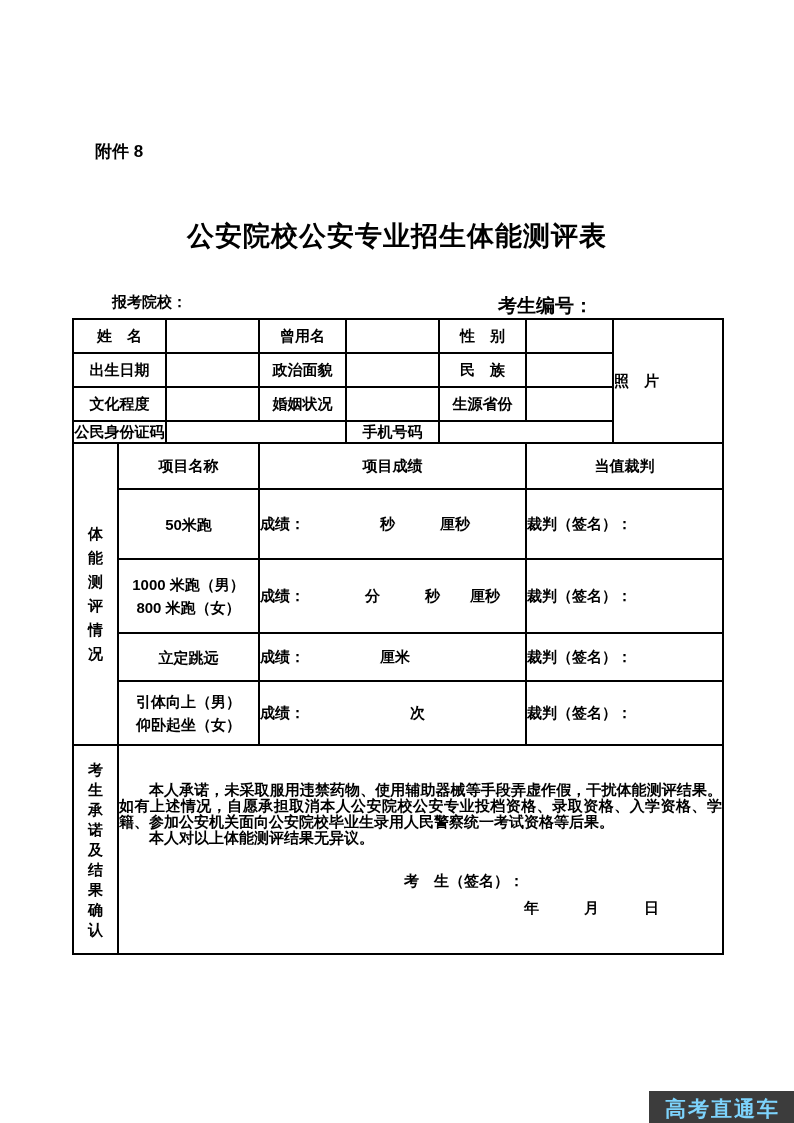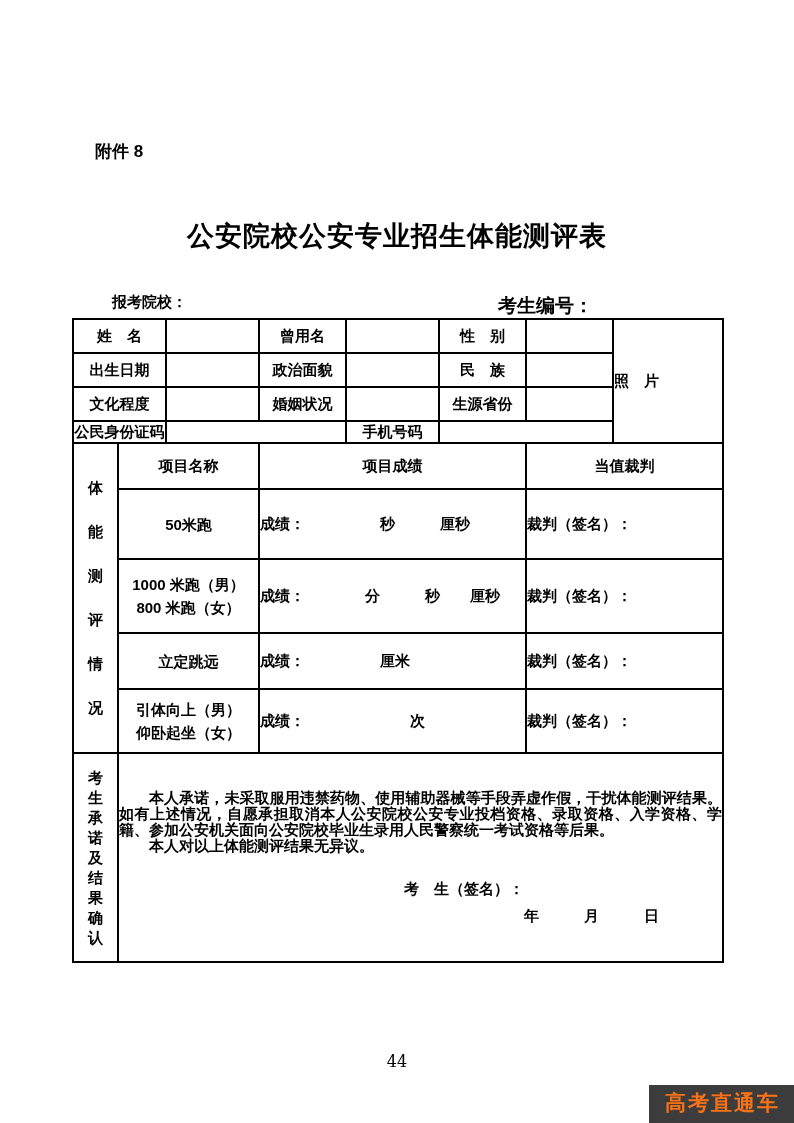--- a/index.html
+++ b/index.html
@@ -41,41 +41,41 @@
   }
   td.lbl  { text-align: center; white-space: nowrap; }
   td.val  { background: #fff; }
   td.photo { text-align: left; }
   td.hdr  { text-align: center; height: 44px; }
   td.item { text-align: center; line-height: 23px; }
   td.score { padding-left: 16px; white-space: pre; }
   td.judge { vertical-align: top; padding: 12px 4px 0 10px; }
   td.side { text-align: center; }
   .vlabel { width: 1em; margin: 0 auto; word-break: break-all; font-size: 15px; font-weight: bold; }
-  .v6 { line-height: 44px; }
+  .v6 { line-height: 24px; }
   .v9 { line-height: 20px; }
 
   td.commit { vertical-align: top; padding: 14px 16px 8px 16px; }
   .para {
     font-size: 15px; line-height: 16px; text-indent: 2em;
     text-align: justify; font-weight: bold;
   }
   .sign-line { margin-top: 26px; margin-left: 285px; font-size: 15px; font-weight: bold; white-space: pre; }
   .date-line { margin-top: 8px;  margin-left: 405px; font-size: 15px; font-weight: bold; white-space: pre; }
 
   .page-number {
     position: absolute; left: 0; top: 1052px; width: 100%;
     text-align: center; font-size: 16px;
     font-family: "DejaVu Serif", serif; font-weight: normal;
   }
   .watermark {
     position: absolute; right: 0; bottom: 0;
-    background: #3c3c3c; color: #f97316;
+    background: #3c3c3c; color: #7dd3fc;
     font-size: 21px; font-weight: bold; letter-spacing: 2px;
-    padding: 4px 14px 6px 16px;
+    padding: 4px 14px 0 16px;
   }
 </style>
 </head>
 <body>
 
 <div class="page">
 
   <div class="attachment">附件 8</div>
 
   <div class="title">公安院校公安专业招生体能测评表</div>
@@ -144,21 +144,21 @@
       <td colspan="2" class="judge">裁判（签名）：</td>
     </tr>
     <tr style="height:74px">
       <td colspan="2" class="item">
         <div>1000 米跑（男）</div>
         <div>800 米跑（女）</div>
       </td>
       <td colspan="3" class="score">成绩：　　　　分　　　秒　　厘秒</td>
       <td colspan="2" class="judge">裁判（签名）：</td>
     </tr>
-    <tr style="height:56px">
+    <tr style="height:48px">
       <td colspan="2" class="item">
         <div>立定跳远</div>
       </td>
       <td colspan="3" class="score">成绩：　　　　　厘米</td>
       <td colspan="2" class="judge">裁判（签名）：</td>
     </tr>
     <tr style="height:64px">
       <td colspan="2" class="item">
         <div>引体向上（男）</div>
         <div>仰卧起坐（女）</div>
@@ -174,17 +174,16 @@
       <td colspan="7" class="commit">
         <div class="para">本人承诺，未采取服用违禁药物、使用辅助器械等手段弄虚作假，干扰体能测评结果。如有上述情况，自愿承担取消本人公安院校公安专业投档资格、录取资格、入学资格、学籍、参加公安机关面向公安院校毕业生录用人民警察统一考试资格等后果。</div>
         <div class="para">本人对以上体能测评结果无异议。</div>
         <div class="sign-line">考　生（签名）：</div>
         <div class="date-line">年　　　月　　　日</div>
       </td>
     </tr>
   </tbody>
     </table>
 
-  <div class="page-number">44</div>
 
   <div class="watermark">高考直通车</div>
 
 </div>
 
 </body></html>

